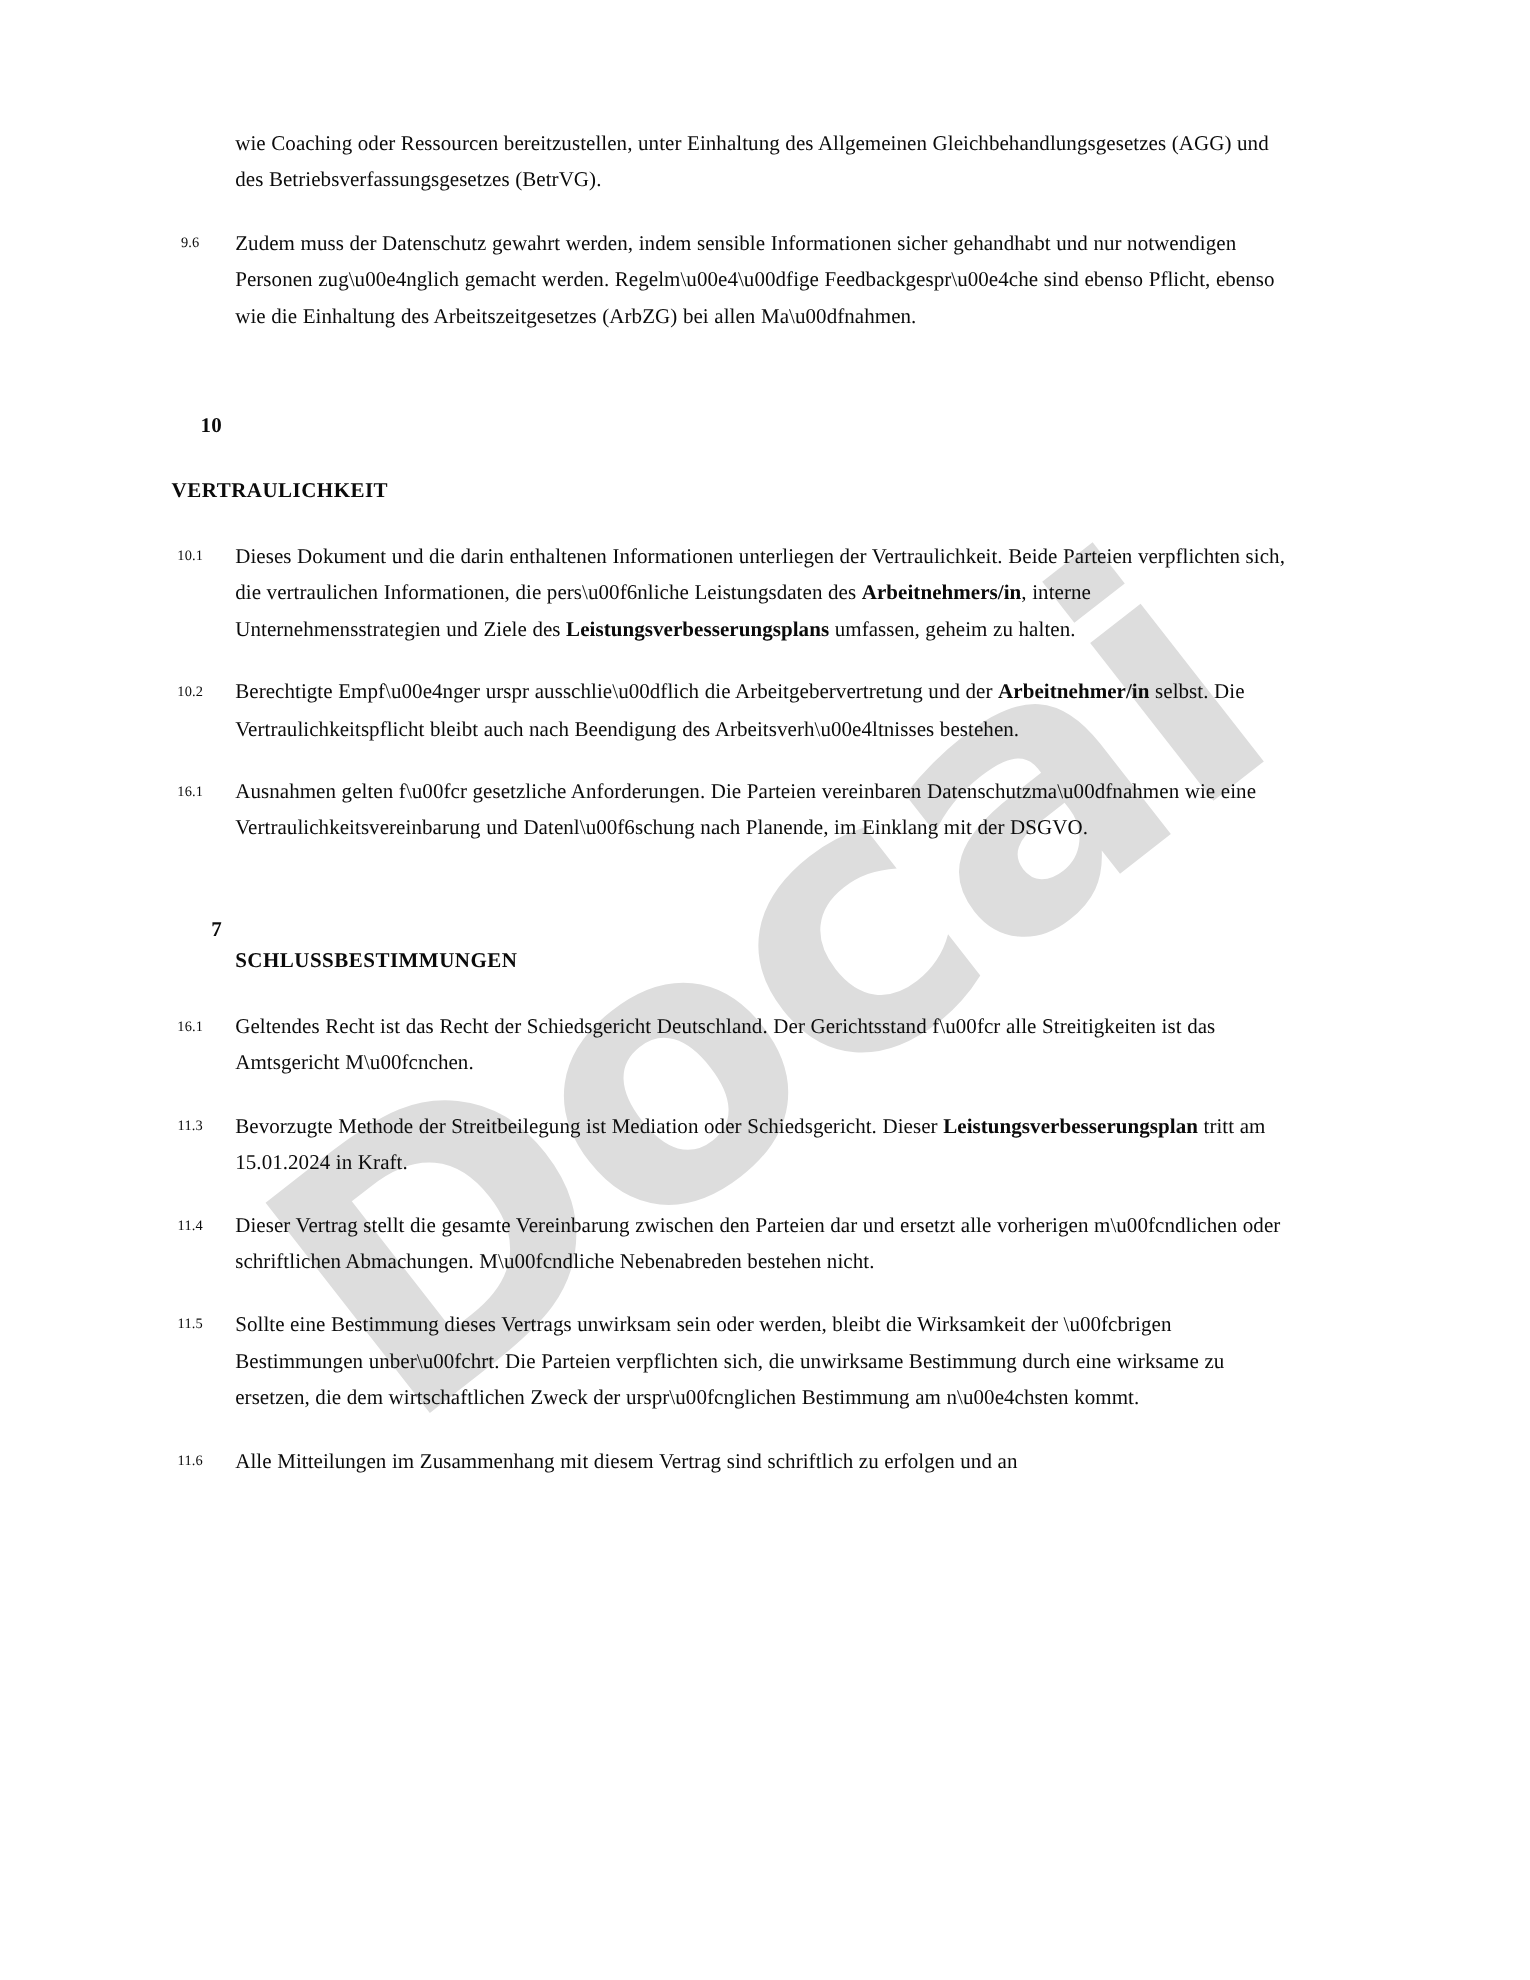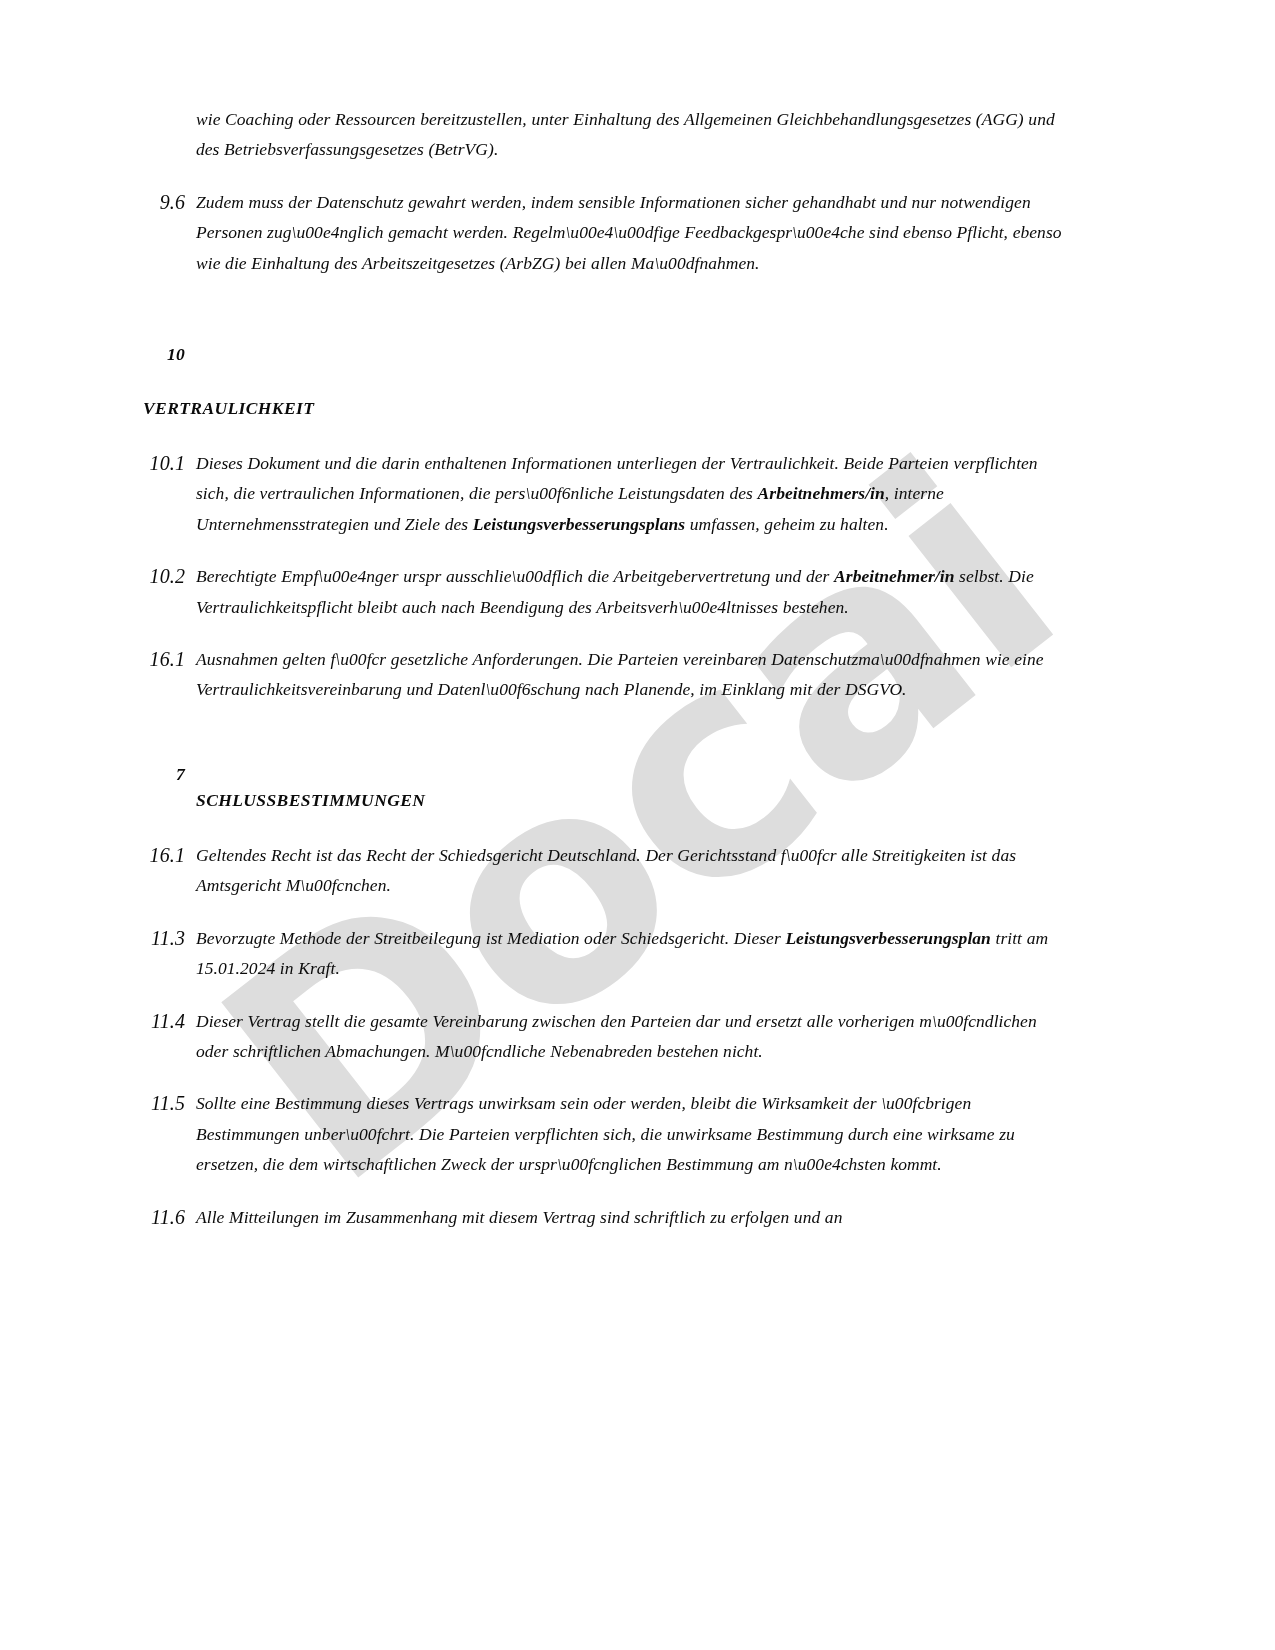--- a/index.html
+++ b/index.html
@@ -37,34 +37,33 @@
 
   
   .content {
     position: absolute;
     left: 0;
     top: 0;
     width: 1275px;
     z-index: 2;
     padding: 104px 203px 0 132px;
     box-sizing: border-box;
-    font-style: italic;
   }
 
   .block {
     display: flex;
     align-items: flex-start;
     margin: 0 0 22px 0;
   }
 
   .num {
     flex: 0 0 auto;
     width: 53px;
-    text-align: right;
-    font-size: 20px;
+    text-align: center;
+    font-size: 12px;
     line-height: 30.4px;
     letter-spacing: 0.1px;
   }
   .body {
     flex: 1 1 auto;
     padding-left: 11px;
     font-size: 17.5px;
     line-height: 30.4px;
     text-align: left;
     letter-spacing: 0.05px;

